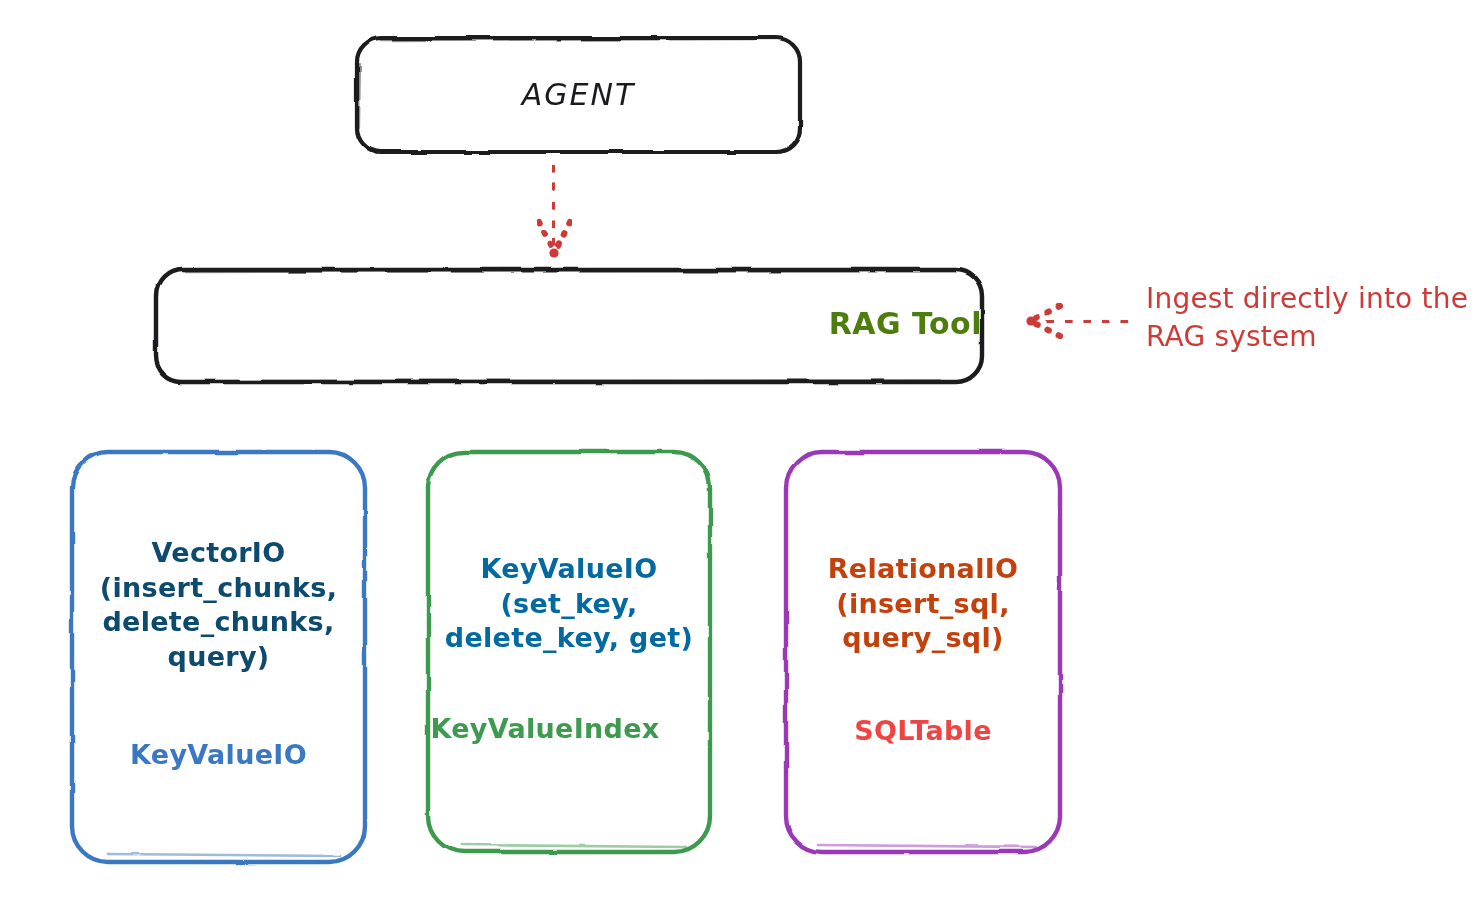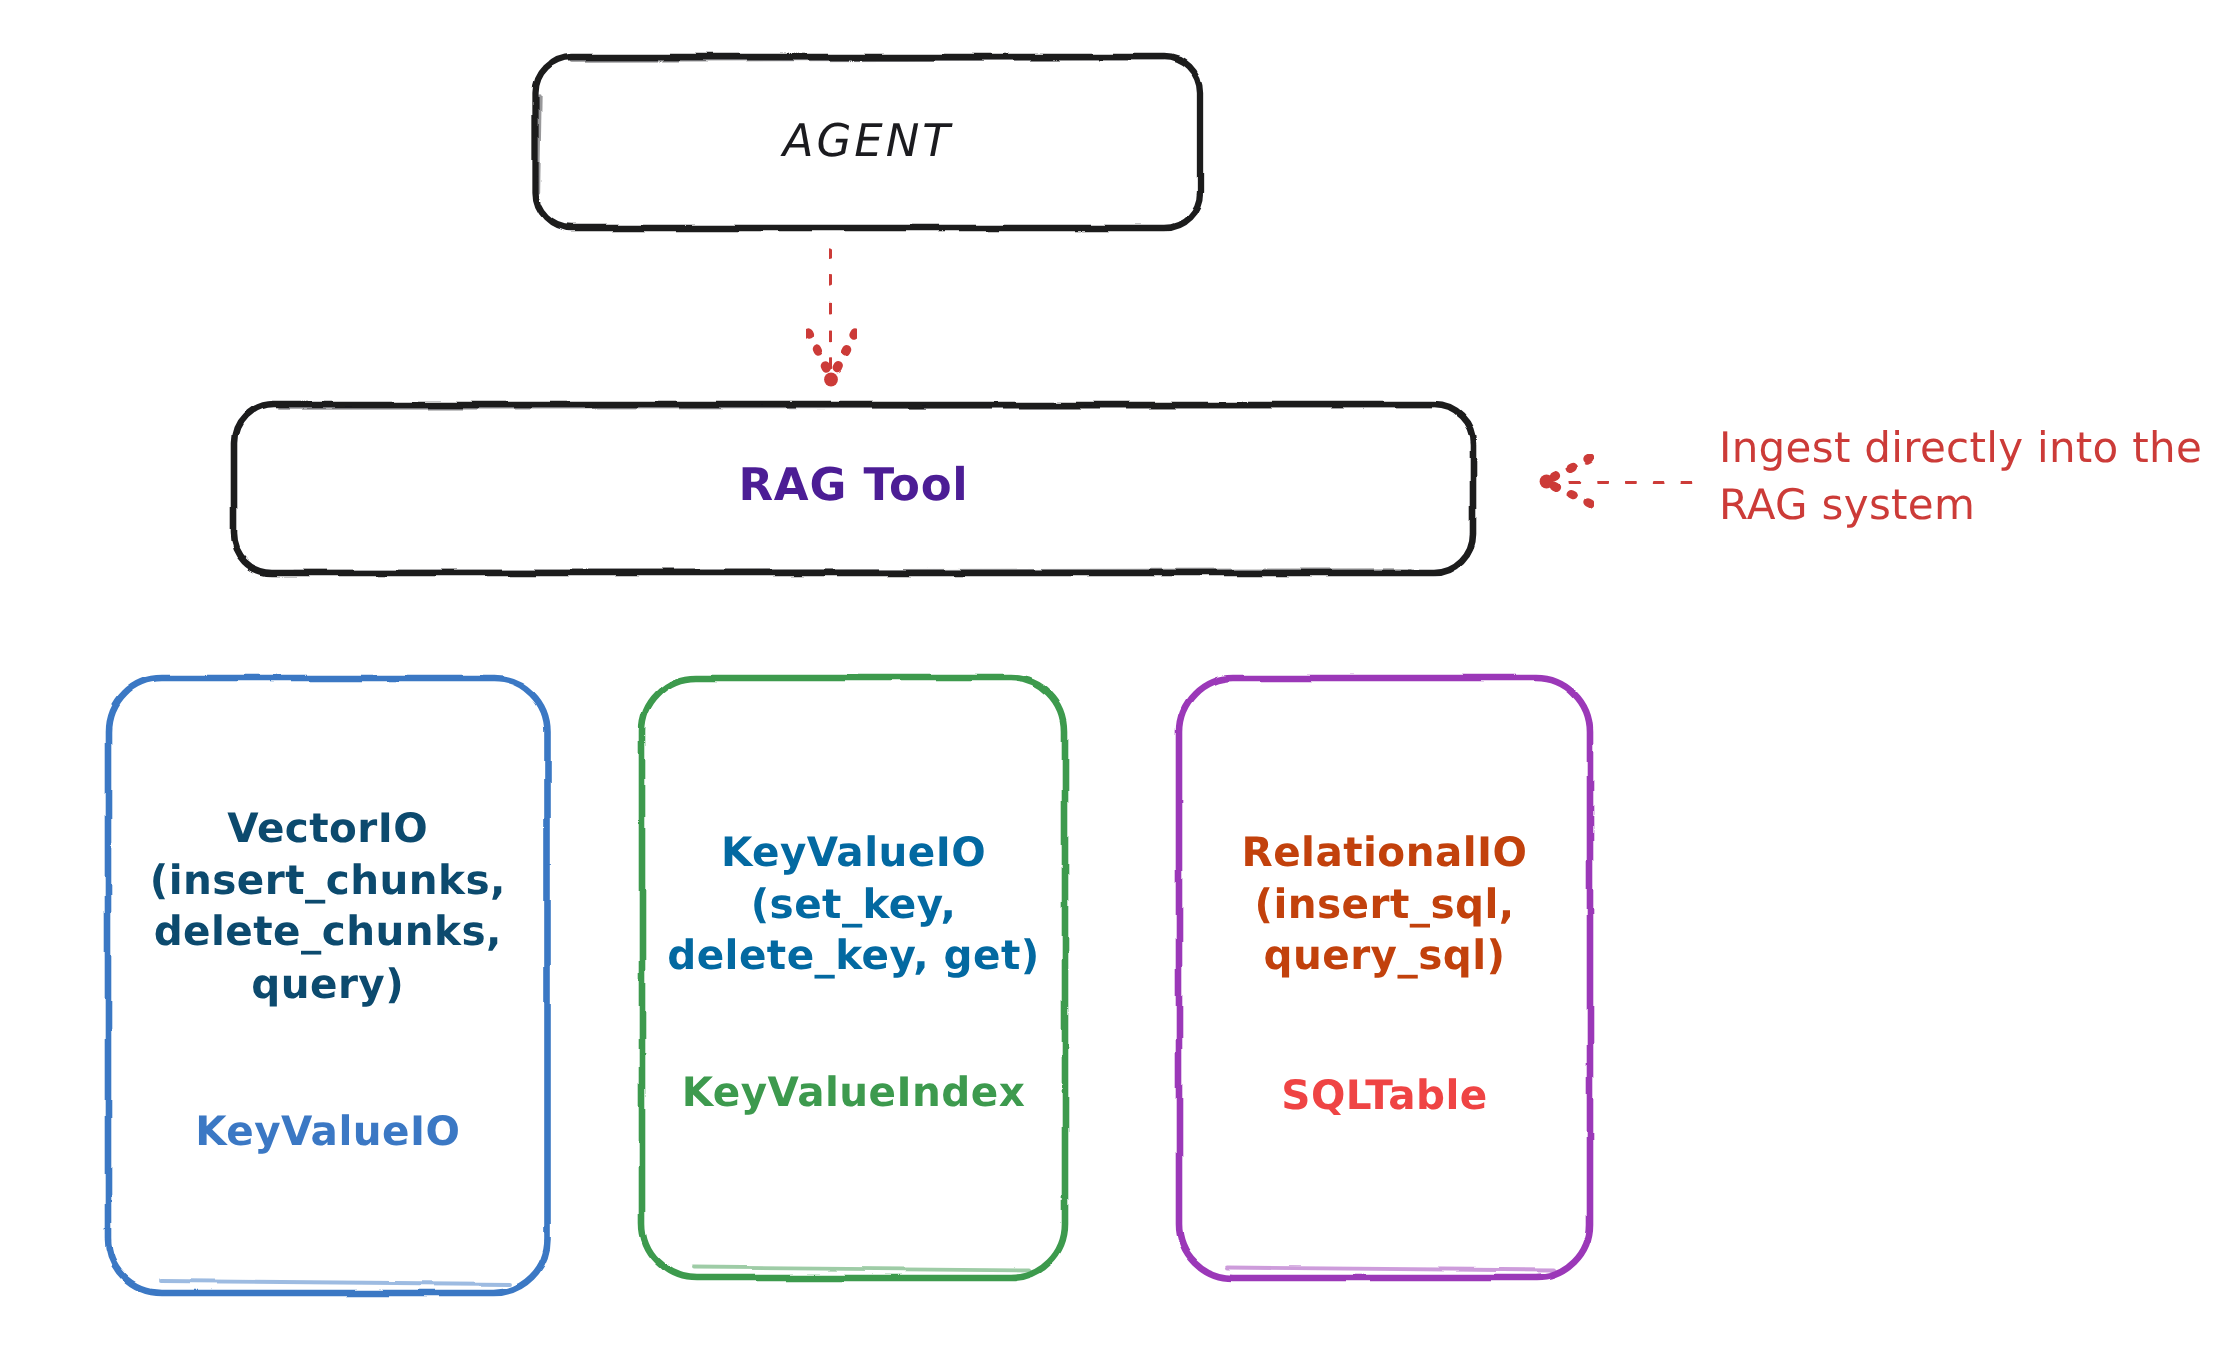--- a/index.html
+++ b/index.html
@@ -41,37 +41,38 @@
     color: #1b1b1f;
   }
   
   #rag-label {
     left: 156px;
     top: 305px;
     width: 826px;
     font-size: 30px;
     font-weight: 600;
     letter-spacing: 0.5px;
-    color: #4c1d95;
+    color: #4d7c0f;
+    text-align: right;
   }
   
   .col-title {
     font-size: 27px;
     font-weight: 600;
     letter-spacing: 0.3px;
   }
   .col-sub {
     font-size: 27px;
     font-weight: 600;
     letter-spacing: 0.3px;
   }
   #vector-title  { left: 72px;  top: 536px; width: 293px; color: #0c4a6e; }
   #vector-sub    { left: 72px;  top: 738px; width: 293px; color: #3b78c4; }
   #kv-title      { left: 428px; top: 552px; width: 282px; color: #0369a1; }
-  #kv-sub        { left: 428px; top: 712px; width: 282px; color: #3d9a4e; }
+  #kv-sub        { left: 404px; top: 712px; width: 282px; color: #3d9a4e; }
   #rel-title     { left: 786px; top: 552px; width: 274px; color: #c2410c; }
   #rel-sub       { left: 786px; top: 714px; width: 274px; color: #ef4444; }
 
   
   #ingest-note {
     position: absolute;
     left: 1146px;
     top: 280px;
     width: 330px;
     color: #cc3b38;

